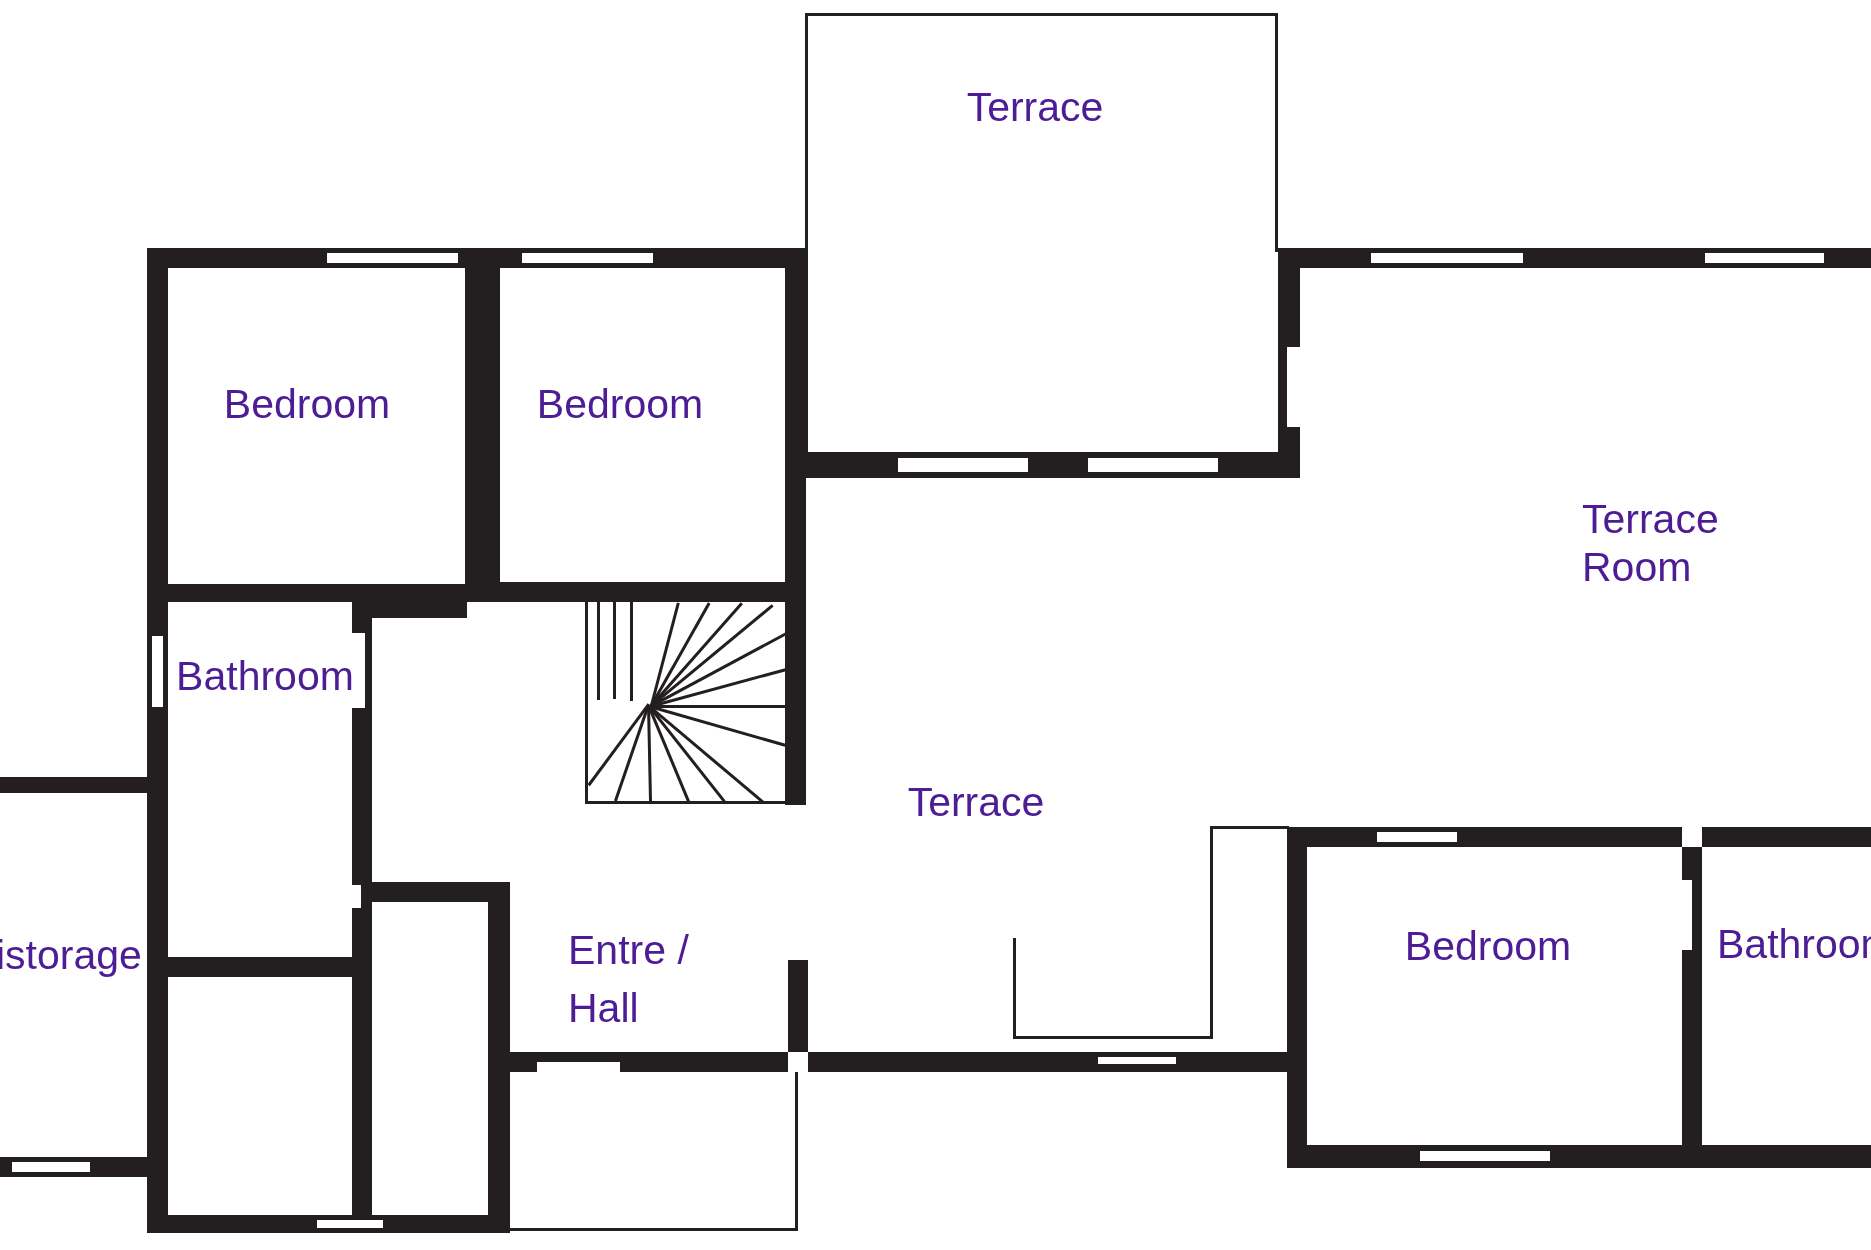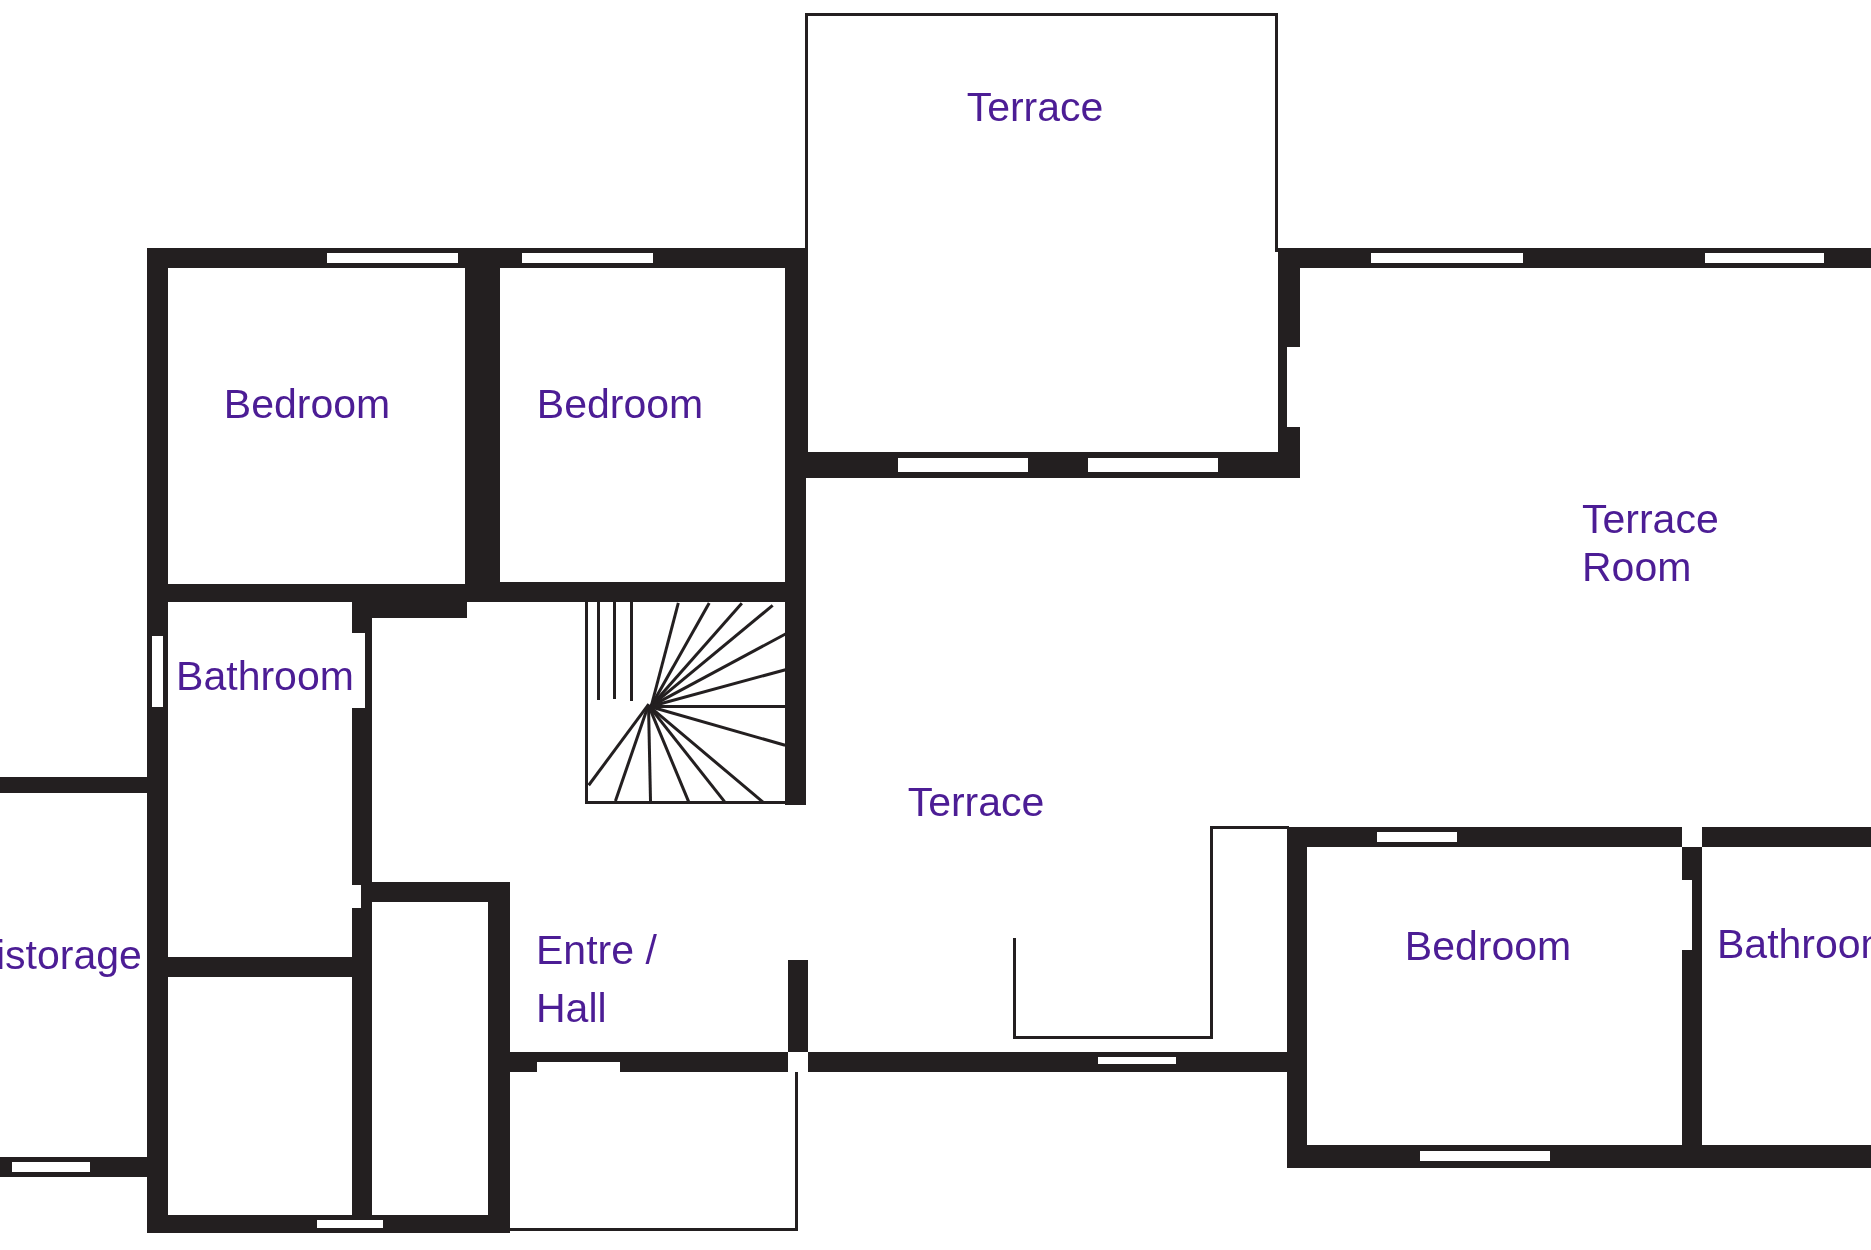--- a/index.html
+++ b/index.html
@@ -105,18 +105,18 @@
     </div>
   <div>
       <div class="label center" style="left: 1035px; top: 108px;">Terrace</div>
       <div class="label center" style="left: 307px; top: 405px;">Bedroom</div>
       <div class="label center" style="left: 620px; top: 405px;">Bedroom</div>
       <div class="label" style="left: 1582px; top: 495px; line-height: 1.18;">Terrace
 Room</div>
       <div class="label center" style="left: 265px; top: 677px;">Bathroom</div>
       <div class="label" style="left: -4px; top: 932px;">istorage</div>
       <div class="label center" style="left: 976px; top: 803px;">Terrace</div>
-      <div class="label" style="left: 536px; top: 921px; line-height: 1.42;">Entre /
+      <div class="label" style="left: 568px; top: 921px; line-height: 1.42;">Entre /
 Hall</div>
       <div class="label center" style="left: 1488px; top: 947px;">Bedroom</div>
       <div class="label" style="left: 1717px; top: 921px;">Bathroom</div>
     </div>
 </div>
 
 </body></html>

